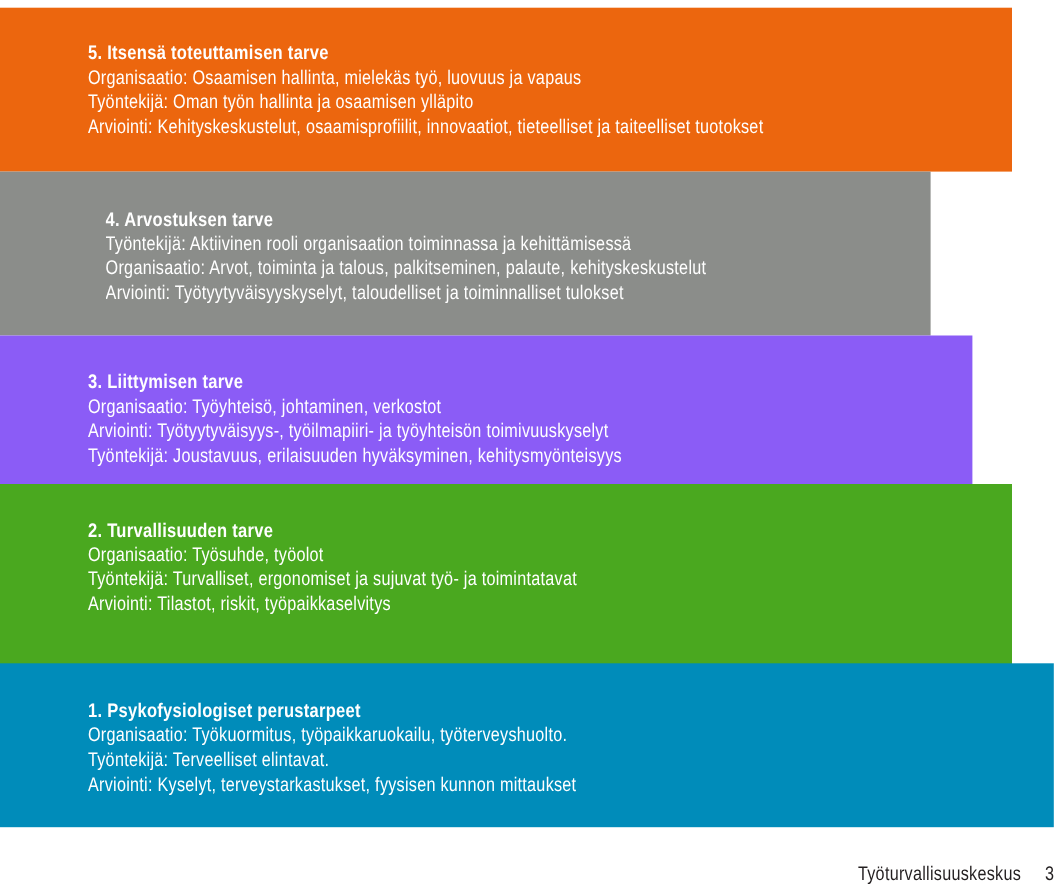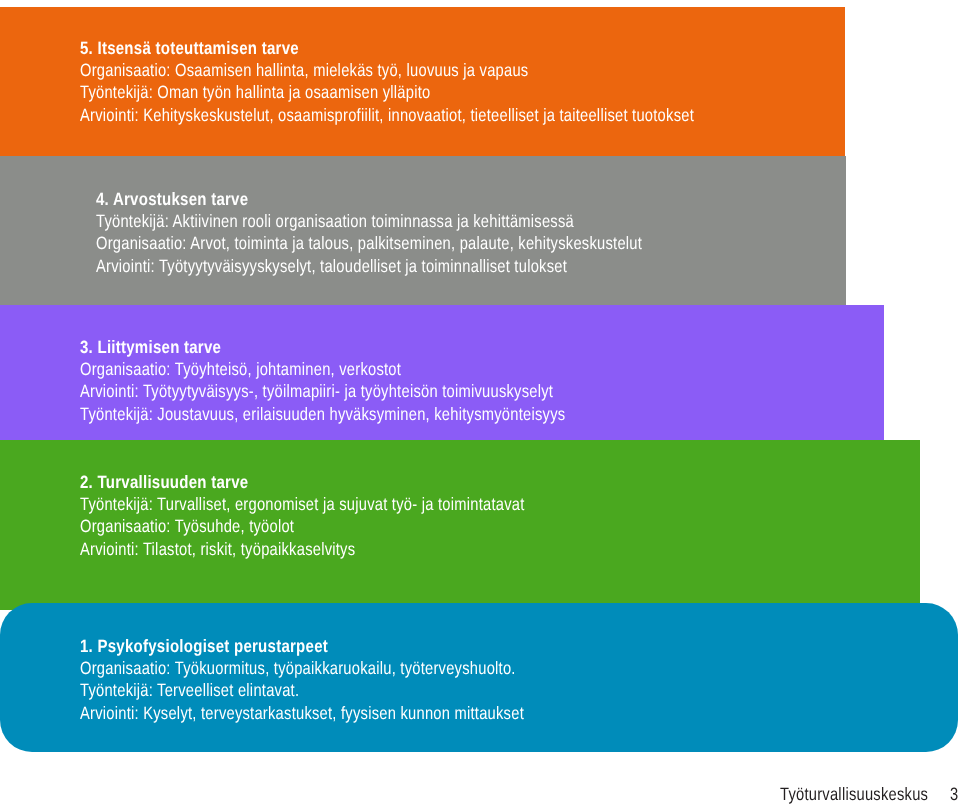--- a/index.html
+++ b/index.html
@@ -10,21 +10,21 @@
 
   .band{position:absolute;left:0;}
   .band-inner{position:absolute;left:80px;color:#ffffff;}
   .b-title,.b-line{white-space:nowrap;height:22.2px;line-height:22.2px;}
   .b-title > span,.b-line > span{display:inline-block;transform-origin:left center;
        white-space:nowrap;font-size:17.9px;letter-spacing:0.30px;}
   .b-title > span{font-weight:bold;transform:scaleX(0.840) translateZ(0);}
   .b-line  > span{font-weight:normal;transform:scaleX(0.822) translateZ(0);}
 
   
-  #band-5{top:7px;   height:149px; width:845px;}
+  #band-5{top:7px;   height:149px; width:920px;}
   #band-4{top:156px; height:149px; width:846px;}
   #band-3{top:305px; height:149px; width:884px;}
   #band-2{top:440px; height:170px; width:920px;}
   #band-1{top:603px; height:149px; width:958px;}
   #band-5 .band-inner{top:30px;}
   #band-4 .band-inner{top:32px;margin-left:16px;}
   #band-3 .band-inner{top:31px;}
   #band-2 .band-inner{top:31px;}
   #band-1 .band-inner{top:32px;}
 
@@ -62,27 +62,27 @@
       <div class="b-title"><span>3. Liittymisen tarve</span></div>
       <div class="b-line"><span>Organisaatio: Työyhteisö, johtaminen, verkostot</span></div>
       <div class="b-line"><span>Arviointi: Työtyytyväisyys-, työilmapiiri- ja työyhteisön toimivuuskyselyt</span></div>
       <div class="b-line"><span>Työntekijä: Joustavuus, erilaisuuden hyväksyminen, kehitysmyönteisyys</span></div>
     </div>
   </div>
 
   <div class="band" id="band-2" style="background: rgb(74, 168, 31);">
     <div class="band-inner" style="color: rgb(255, 255, 255);">
       <div class="b-title"><span>2. Turvallisuuden tarve</span></div>
+      <div class="b-line"><span>Organisaatio: Työsuhde, työolot</span></div>
       <div class="b-line"><span>Työntekijä: Turvalliset, ergonomiset ja sujuvat työ- ja toimintatavat</span></div>
-      <div class="b-line"><span>Organisaatio: Työsuhde, työolot</span></div>
       <div class="b-line"><span>Arviointi: Tilastot, riskit, työpaikkaselvitys</span></div>
     </div>
   </div>
 
-  <div class="band" id="band-1" style="background: rgb(0, 140, 186); border-radius: 32px;">
+  <div class="band" id="band-1" style="background: rgb(0, 140, 186);">
     <div class="band-inner" style="color: rgb(255, 255, 255);">
       <div class="b-title"><span>1. Psykofysiologiset perustarpeet</span></div>
       <div class="b-line"><span>Organisaatio: Työkuormitus, työpaikkaruokailu, työterveyshuolto.</span></div>
       <div class="b-line"><span>Työntekijä: Terveelliset elintavat.</span></div>
       <div class="b-line"><span>Arviointi: Kyselyt, terveystarkastukset, fyysisen kunnon mittaukset</span></div>
     </div>
   </div>
 
   <div class="footer">
     <span class="brand">Työturvallisuuskeskus</span>

